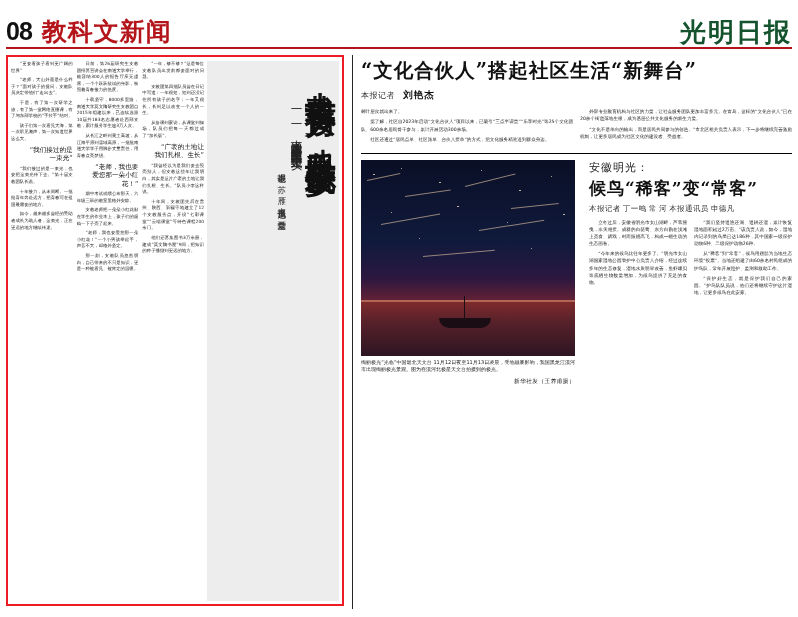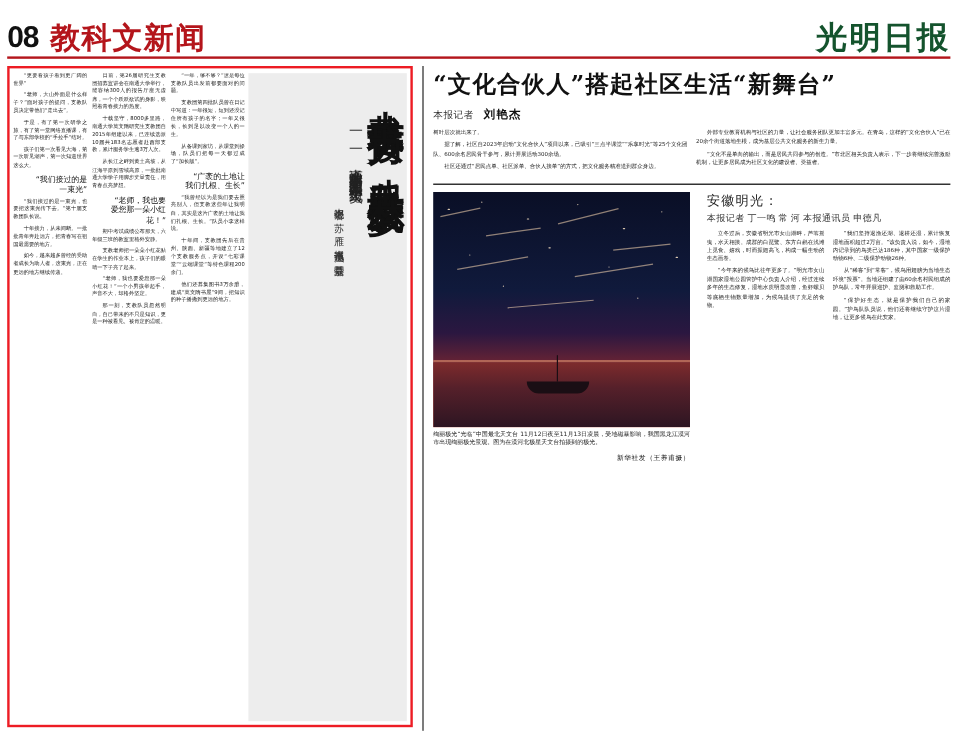--- a/index.html
+++ b/index.html
@@ -280,20 +280,21 @@
             <div class="water"></div>
             <div class="boat"></div>
             <div class="mast"></div>
           </div>
           <div class="photo-cap">绚丽极光“光临”中国最北天文台    11月12日夜至11月13日凌晨，受地磁暴影响，我国黑龙江漠河市出现绚丽极光景观。图为在漠河北极星天文台拍摄到的极光。</div>
           <div class="photo-credit">新华社发（王养甫摄）</div>
         </div>
 
         <div class="right-article">
           <div class="kicker">安徽明光：</div>
+          <div class="art-head2">候鸟“稀客”变“常客”</div>
           <div class="byline2">本报记者 丁一鸣 常 河 本报通讯员 申德凡</div>
           <div class="cols2">
             <div class="col">
               <p>立冬过后，安徽省明光市女山湖畔，芦苇摇曳，水天相接。成群的白琵鹭、东方白鹳在浅滩上觅食、嬉戏，时而振翅高飞，构成一幅生动的生态画卷。</p>
               <p>“今年来的候鸟比往年更多了。”明光市女山湖国家湿地公园管护中心负责人介绍，经过连续多年的生态修复，湿地水质明显改善，鱼虾螺贝等底栖生物数量增加，为候鸟提供了充足的食物。</p>
             </div>
             <div class="col">
               <p>“我们坚持退渔还湖、退耕还湿，累计恢复湿地面积超过2万亩。”该负责人说，如今，湿地内记录到的鸟类已达186种，其中国家一级保护动物6种、二级保护动物26种。</p>
               <p>从“稀客”到“常客”，候鸟用翅膀为当地生态环境“投票”。当地还组建了由60余名村民组成的护鸟队，常年开展巡护、监测和救助工作。</p>
               <p>“保护好生态，就是保护我们自己的家园。”护鸟队队员说，他们还将继续守护这片湿地，让更多候鸟在此安家。</p>

